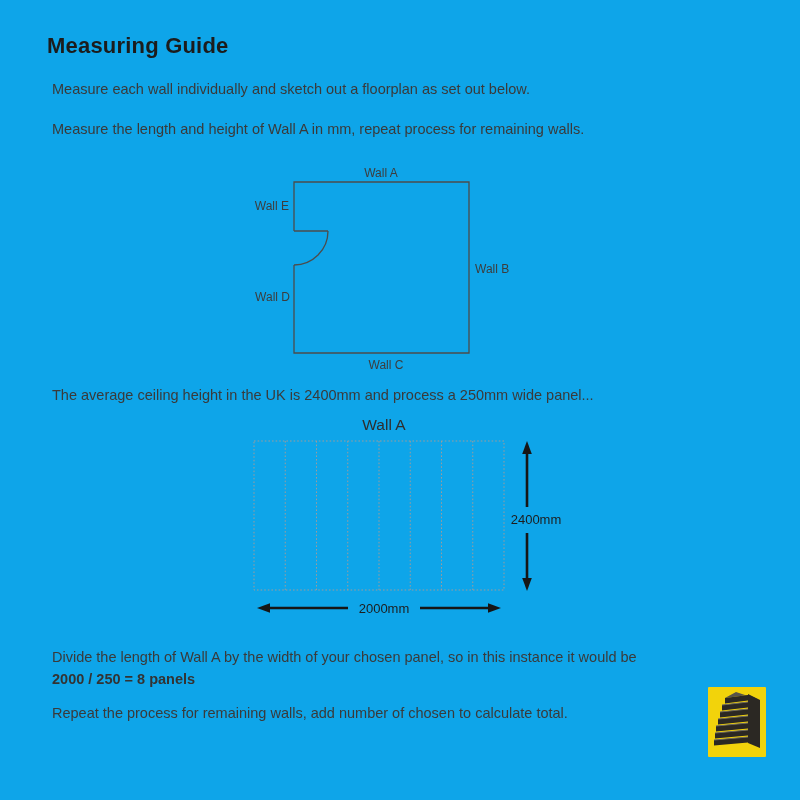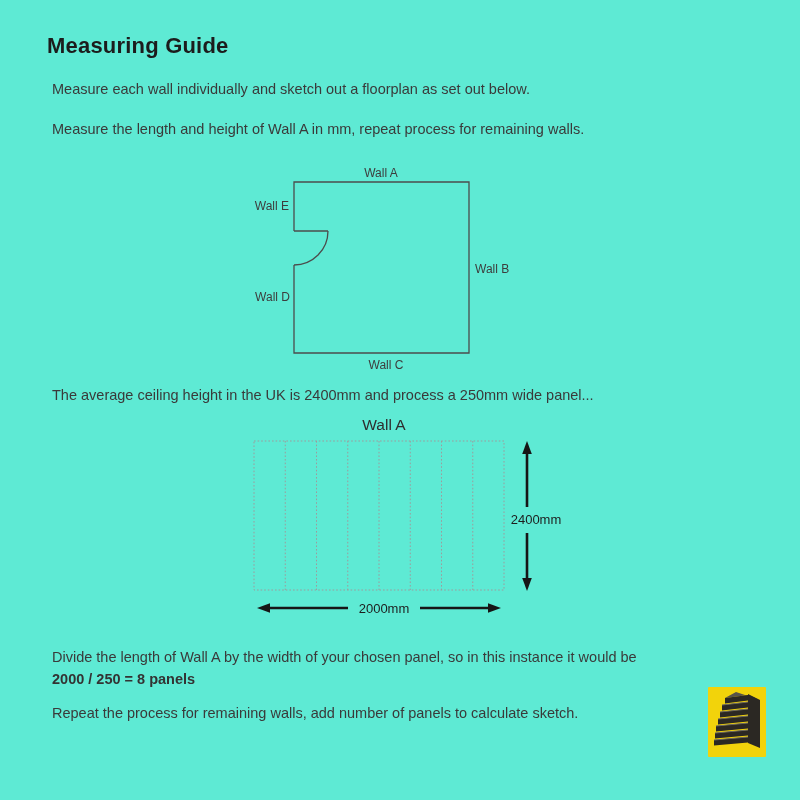--- a/index.html
+++ b/index.html
@@ -1,21 +1,21 @@
 <!DOCTYPE html>
 <html><head>
 <meta charset="utf-8">
 <style>
   html,body{margin:0;padding:0;}
   body{
     width:800px;height:800px;background:#ffffff;
     font-family:"Liberation Sans", sans-serif;
     position:relative;overflow:hidden;
   }
-  .page{position:absolute;inset:0;background:#5eead4;}
+  .page{position:absolute;inset:0;background:#0ea5e9;}
   .title{
     position:absolute;left:47px;top:33px;
     font-size:22px;font-weight:700;color:#1c1c1c;
     white-space:nowrap;letter-spacing:0.2px;
   }
   .para{
     position:absolute;left:52px;
     font-size:14.5px;color:#3a3a3a;white-space:nowrap;
   }
   .para.bold{font-weight:700;color:#333;text-align:center;}
@@ -85,21 +85,21 @@
 
     <line class="arrow-line" x1="28" y1="196" x2="108" y2="196"></line>
     <line class="arrow-line" x1="180" y1="196" x2="250" y2="196"></line>
     <polygon class="arrow-head" points="17,196 30,191.2 30,200.8"></polygon>
     <polygon class="arrow-head" points="261,196 248,191.2 248,200.8"></polygon>
     <text class="dim-label" x="144" y="201" text-anchor="middle">2000mm</text>
   </svg>
 
   <div class="para" id="p4">Divide the length of Wall A by the width of your chosen panel, so in this instance it would be</div>
   <div class="para bold" id="p5">2000 / 250 = 8 panels</div>
-  <div class="para" id="p6">Repeat the process for remaining walls, add number of panels to calculate sketch.</div>
+  <div class="para" id="p6">Repeat the process for remaining walls, add number of chosen to calculate total.</div>
 
   <svg id="logo-svg" width="58" height="70" viewBox="0 0 58 70">
     <rect x="0" y="0" width="58" height="70" rx="1" fill="#F2D30B"></rect>
 
     <polygon points="17,11 28,5 52,13 40,8" fill="#57534a"></polygon>
 
     <polygon points="40,7 52,13 52,61 40,56" fill="#2B2823"></polygon>
 
     <g fill="#2B2823">
       <polygon points="17,11 40,8  40,13.5 17,16.5"></polygon>

